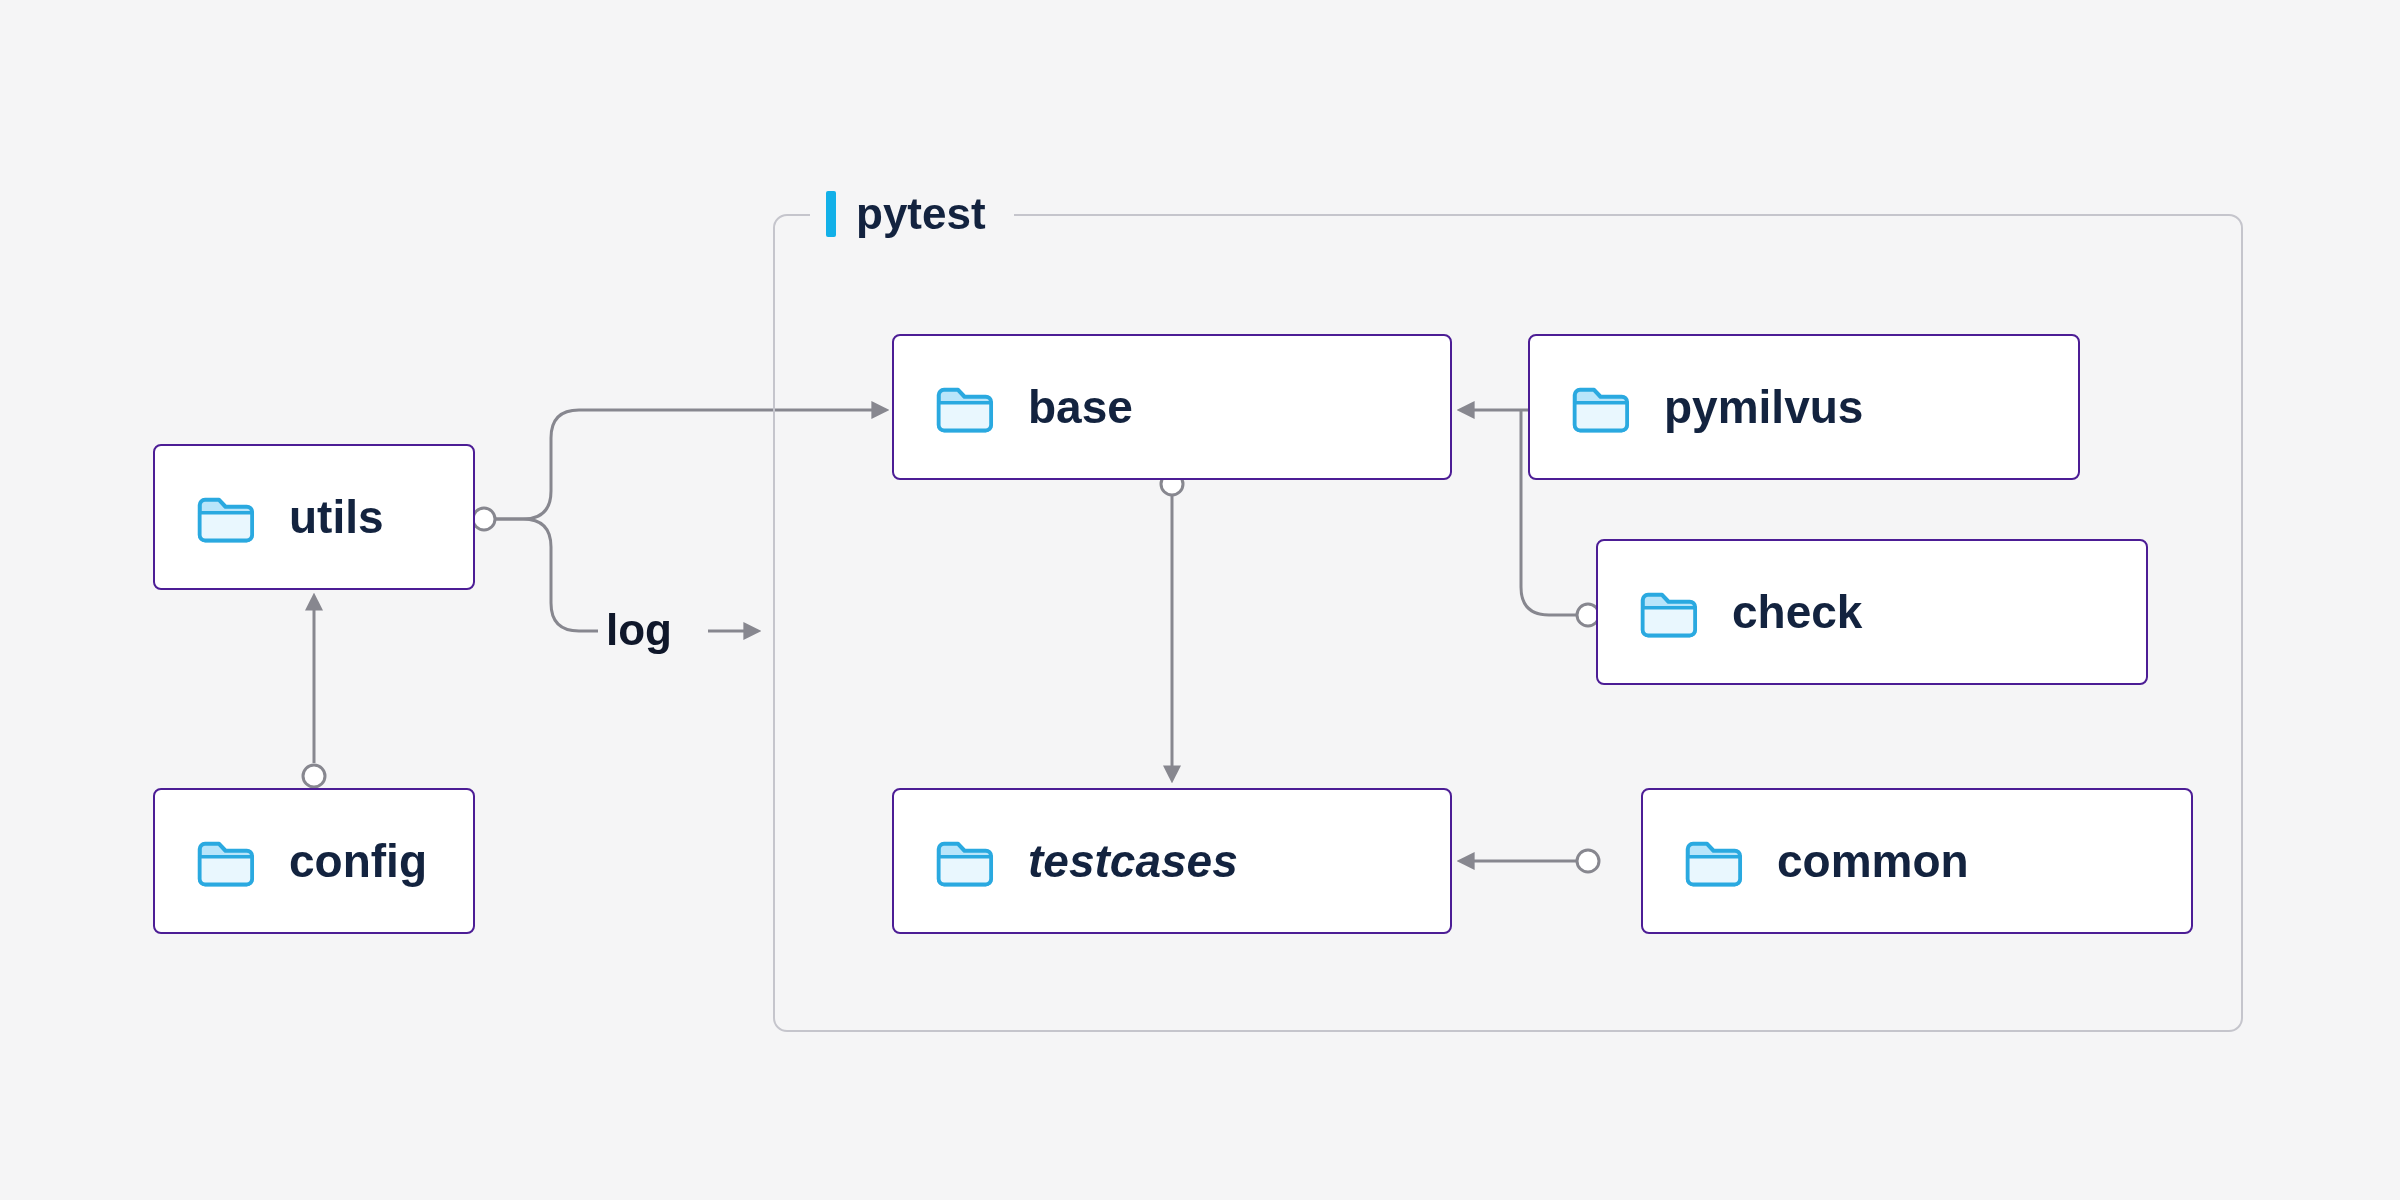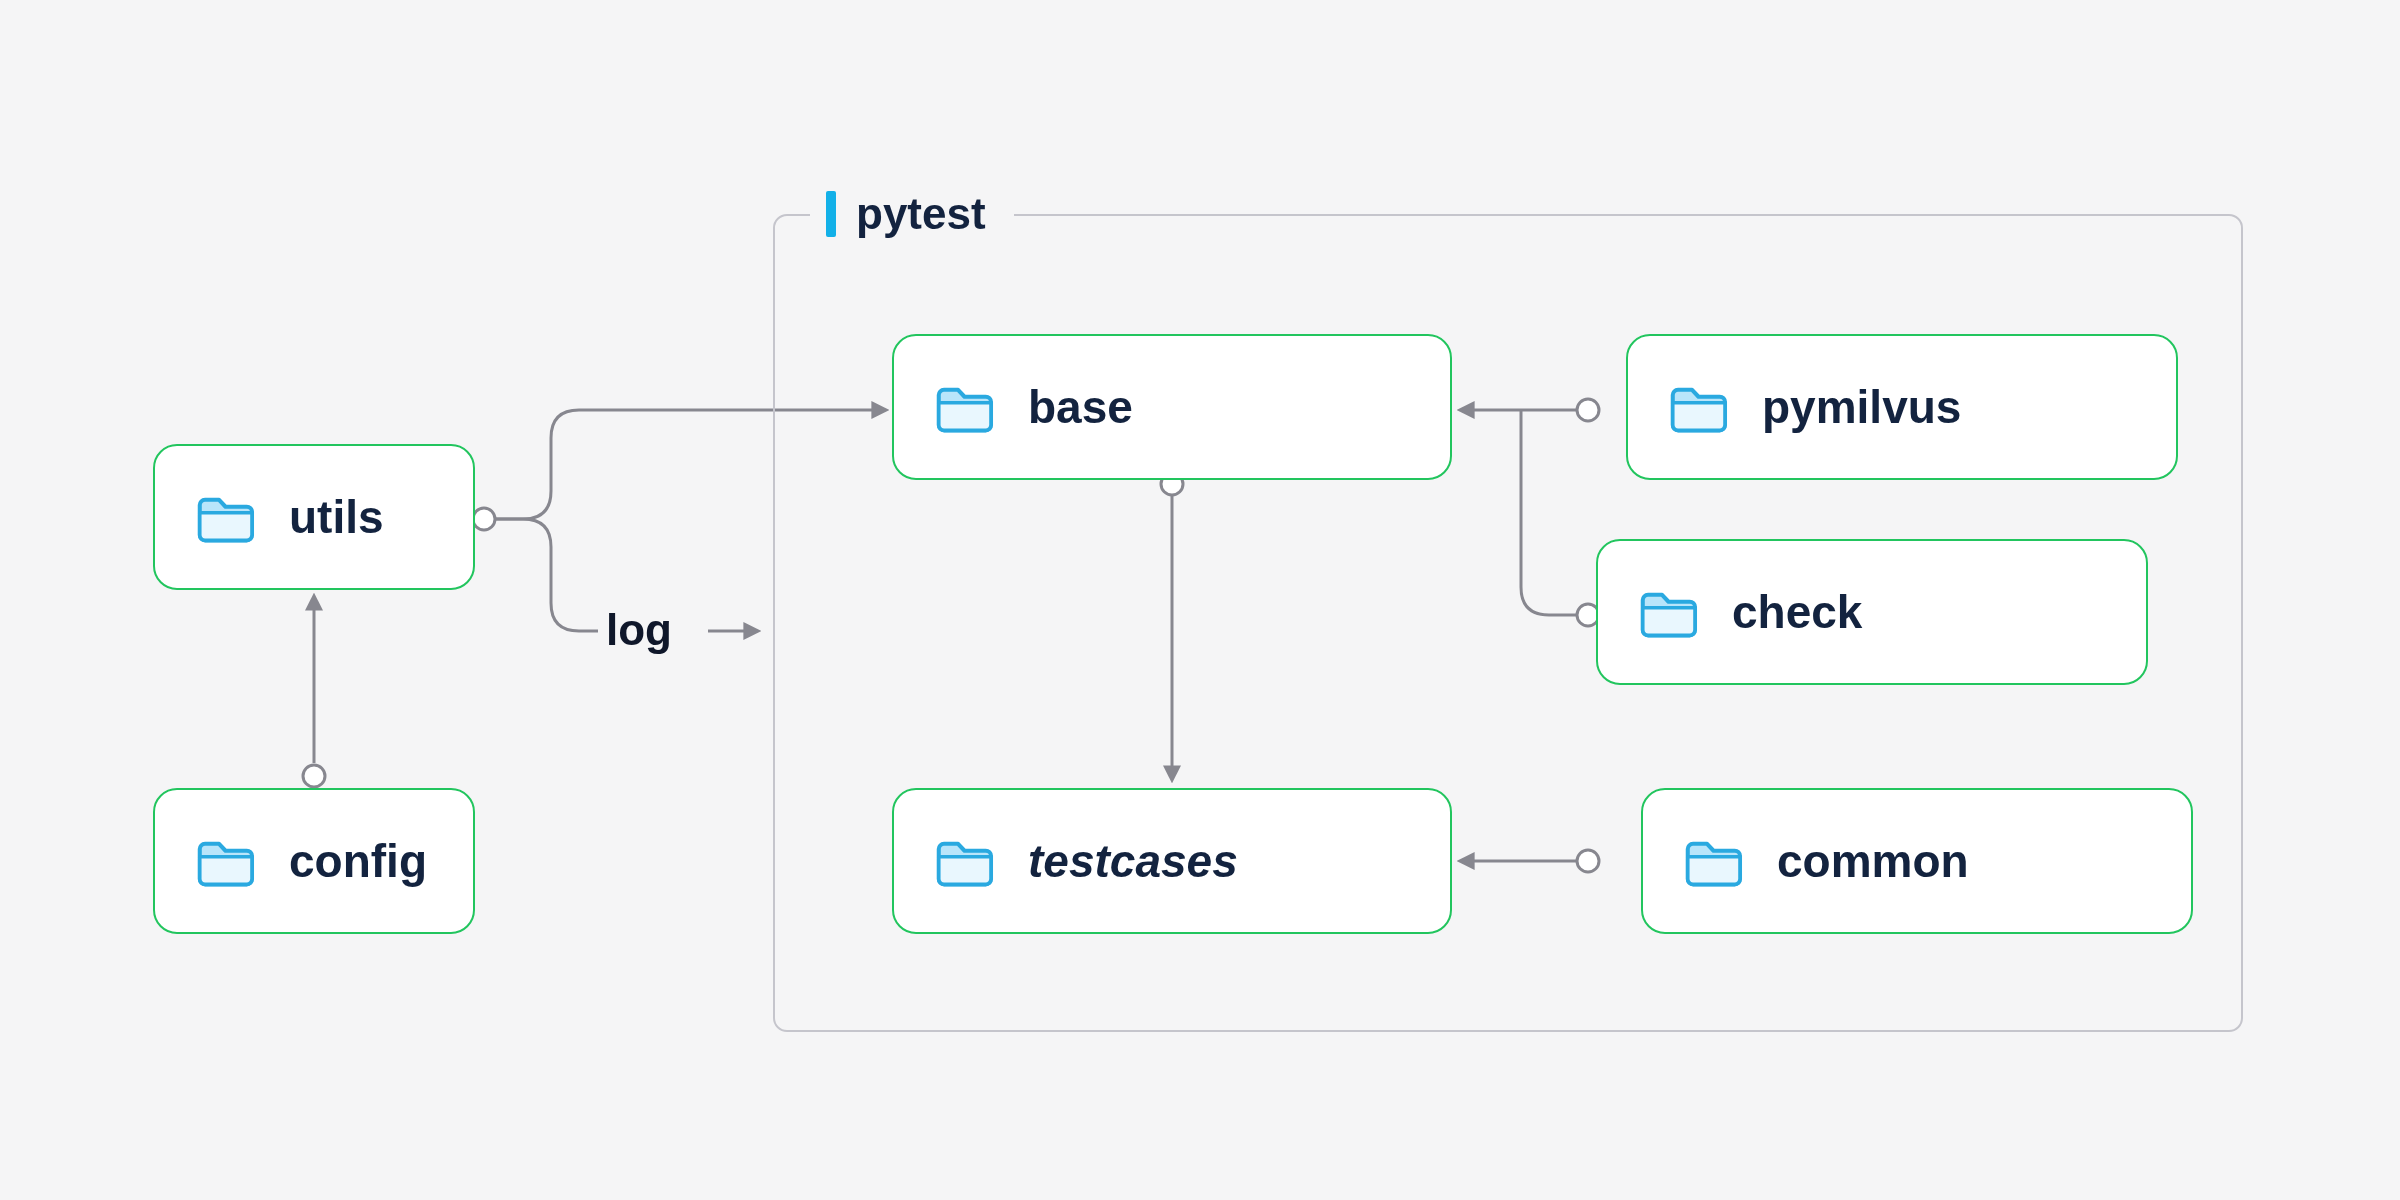--- a/index.html
+++ b/index.html
@@ -22,31 +22,31 @@
     background: #f5f5f6; padding: 0 28px 0 16px;
   }
   .label-bar {
     display: inline-block; width: 10px; height: 46px;
     background: #12b0e8; border-radius: 2px; margin-right: 20px;
   }
   .label-text { font-size: 44px; font-weight: 700; color: #13233f; }
 
   .node {
     position: absolute; height: 146px;
-    background: #ffffff; border: 2px solid #22c55e; border-radius: 24px;
+    background: #ffffff; border: 2px solid #4c1d95; border-radius: 8px;
     display: flex; align-items: center; padding-left: 40px; gap: 32px;
   }
   .node-label { font-size: 46px; font-weight: 700; color: #13233f; }
   .folder { width: 62px; height: 54px; display: inline-flex; flex: 0 0 auto; }
   .folder svg { width: 100%; height: 100%; }
 
   .node-utils     { left: 153px;  top: 444px; width: 322px; padding-left: 40px; }
   .node-config    { left: 153px;  top: 788px; width: 322px; }
   .node-base      { left: 892px;  top: 334px; width: 560px; }
-  .node-pymilvus  { left: 1626px; top: 334px; width: 552px; }
+  .node-pymilvus  { left: 1528px; top: 334px; width: 552px; }
   .node-check     { left: 1596px; top: 539px; width: 552px; }
   .node-testcases { left: 892px;  top: 788px; width: 560px; font-style: italic; }
   .node-common    { left: 1596px; top: 788px; width: 552px; margin-left: 45px; }
 
   .edge-label {
     position: absolute; left: 606px; top: 603px;
     font-size: 44px; font-weight: 700; color: #0f172a; line-height: 54px;
   }
 </style>
 </head>

